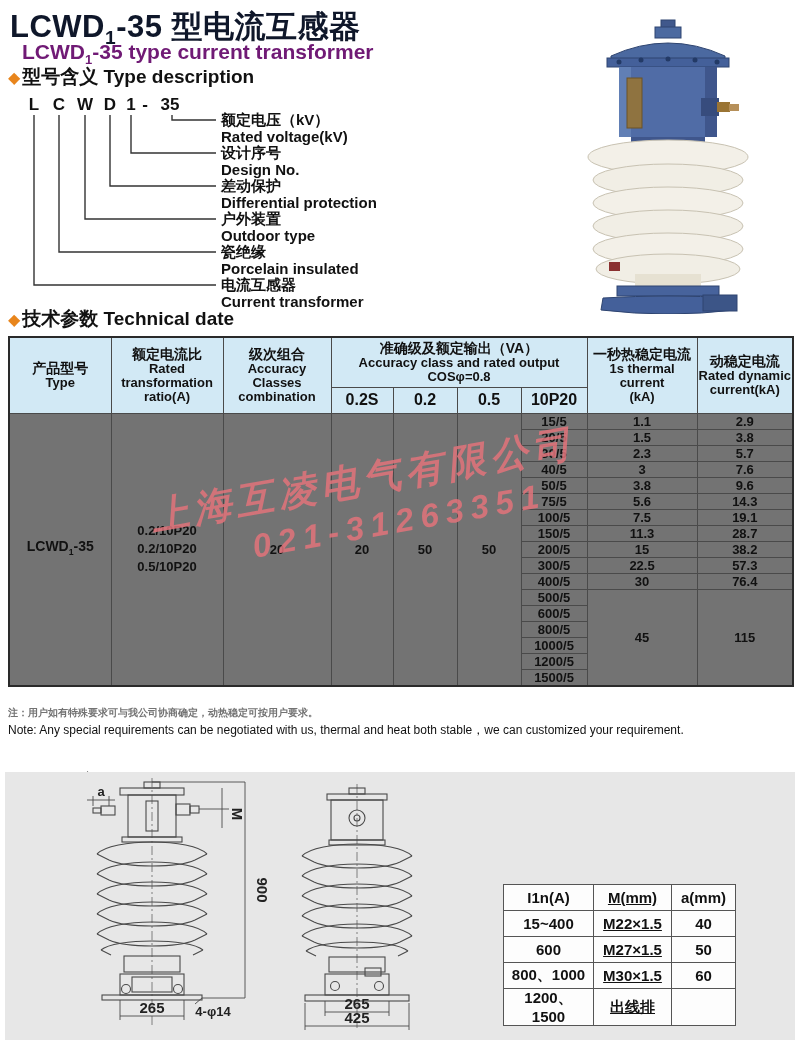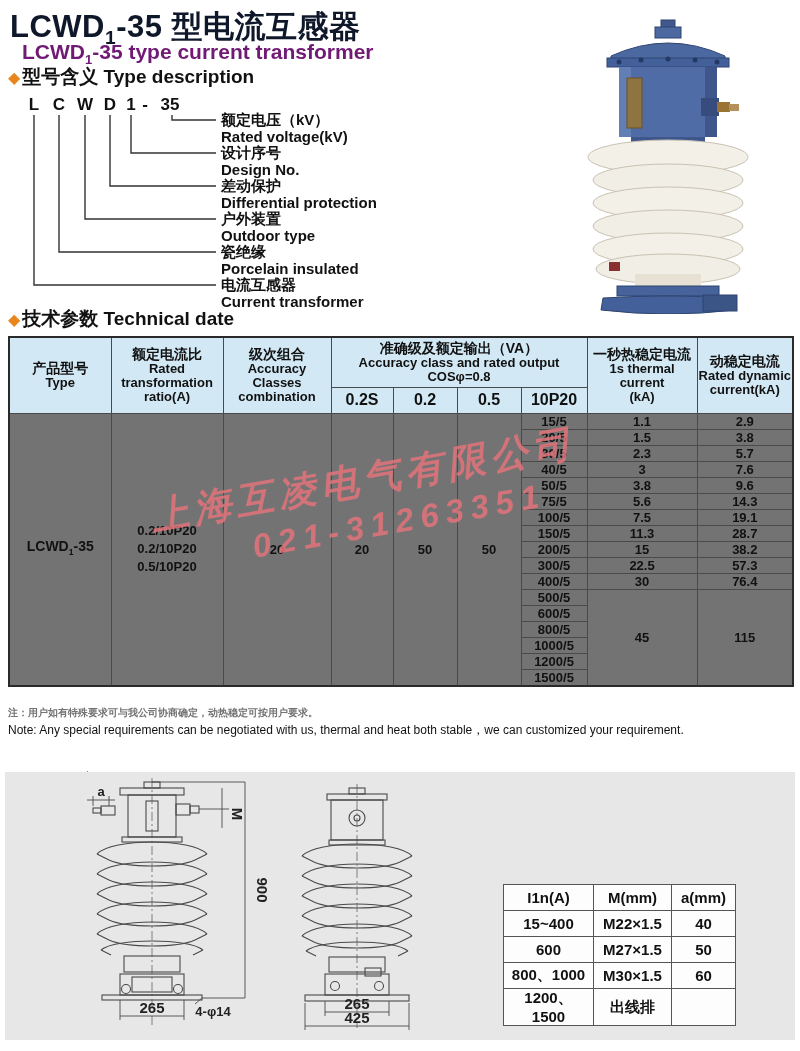--- a/index.html
+++ b/index.html
@@ -53,21 +53,21 @@
   .dim-panel { position:absolute; left:5px; top:772px; width:790px; height:268px; background:#e7e7e7; }
   #dim-svg { position:absolute; left:12px; top:4px; }
   #dim-svg path, #dim-svg rect, #dim-svg line, #dim-svg circle { fill:none; stroke:#4a4a4a; stroke-width:1.1; }
   #dim-svg .cl { stroke-dasharray:9 3 2 3; stroke-width:0.8; stroke:#666; }
   #dim-svg .dim { stroke-width:0.9; }
   #dim-svg text { fill:#222; font-weight:bold; font-size:15px; stroke:none; }
 
   .spec-table { position:absolute; left:498px; top:112px; border-collapse:collapse; }
   .spec-table th, .spec-table td { border:1.5px solid #555; background:#fdfdfd; font-size:15px; font-weight:bold; color:#111; text-align:center; height:26px; padding:0 6px; }
   .spec-table th { font-weight:bold; }
-  .spec-table .c1 { width:90px; } .spec-table .c2 { width:78px; } .spec-table .c3 { width:64px; }
+  .spec-table .c1 { width:90px; } .spec-table .c2 { width:78px;text-decoration:underline; } .spec-table .c3 { width:64px; }
 </style>
 </head>
 <body>
 
 <div class="page">
 
   <h1 class="main-title"><span>LCWD</span><sub>1</sub><span>-35 型电流互感器</span></h1>
   <div class="sub-title"><span>LCWD</span><sub>1</sub><span>-35 type current transformer</span></div>
 
   <div class="section-hdr" id="sec-type"><span class="diamond">◆</span><span>型号含义 Type description</span></div>

